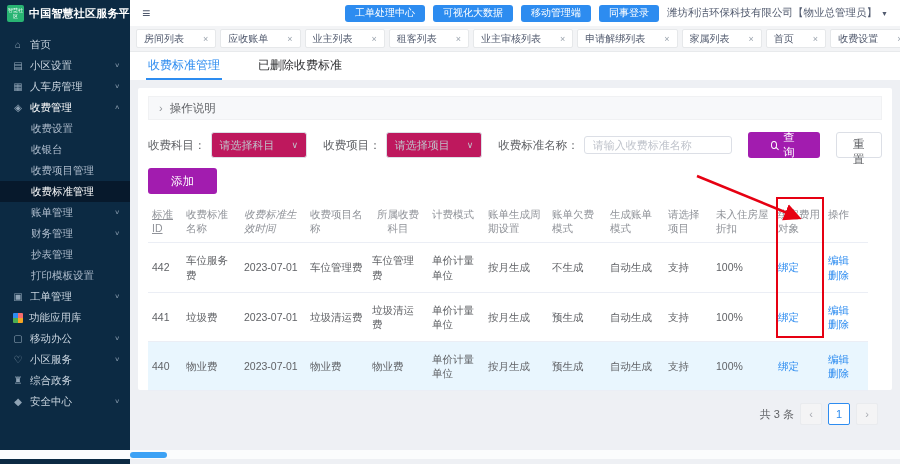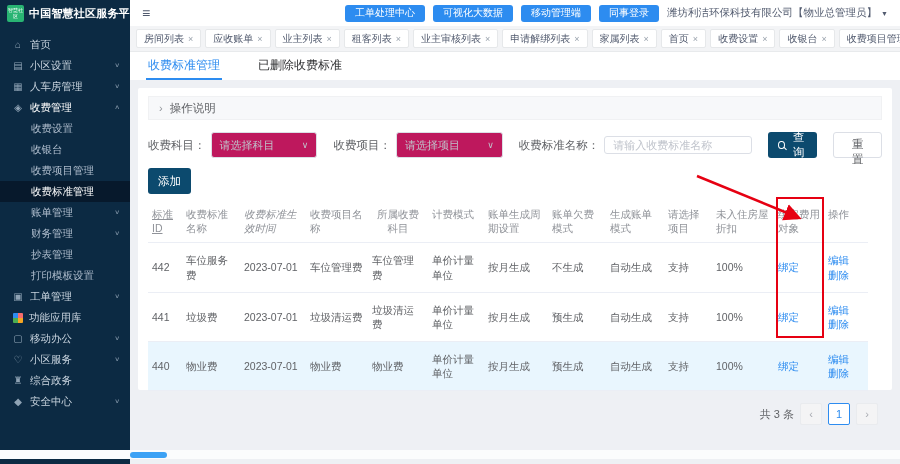--- a/index.html
+++ b/index.html
@@ -34,21 +34,21 @@
   .topbar-right { margin-left:auto; display:flex; align-items:center; gap:8px; }
   .hbtn { background:#2d8cf0; color:#fff; font-size:10px; height:17px; padding:0 10px;
     border:none; border-radius:3px; display:flex; align-items:center; cursor:pointer; }
   .user { font-size:10.5px; color:#515a6e; display:flex; align-items:center; gap:4px; white-space:nowrap; }
   .user .caret { font-size:7px; color:#515a6e; }
 
   
   .tabbar { position:absolute; left:130px; right:0; top:26px; height:26px; background:#f3f4f6;
     display:flex; align-items:center; gap:4px; padding:0 6px; border-bottom:1px solid #e8eaec; z-index:2; }
   .tab { background:#fff; border:1px solid #e6e8ea; height:19px; display:flex; align-items:center;
-    font-size:10px; color:#515a6e; padding:0 7px; gap:4px; border-radius:2px; cursor:pointer; white-space:nowrap; }
+    font-size:10px; color:#515a6e; padding:0 7px; gap:19px; border-radius:2px; cursor:pointer; white-space:nowrap; }
   .tab .x { color:#9aa3ad; font-size:9px; }
 
   
   .subtabs { position:absolute; left:130px; right:0; top:52px; height:28px; background:#fff;
     display:flex; align-items:stretch; padding:0 16px; gap:34px; z-index:2; }
   .subtab { font-size:12px; color:#303133; display:flex; align-items:center; padding:0 2px;
     border-bottom:2px solid transparent; cursor:pointer; }
   .subtab.active { color:#2d8cf0; border-bottom-color:#2d8cf0; }
 
   
@@ -60,21 +60,21 @@
 
   .filters { display:flex; align-items:center; margin-top:12px; font-size:11.5px; color:#606266; }
   .flabel { margin-right:5px; white-space:nowrap; }
   .sel { width:128px; height:26px; border:1px solid #dcdfe6; border-radius:3px; background:#be185d;
     display:flex; align-items:center; justify-content:space-between; padding:0 8px;
     color:#c0c4cc; font-size:11px; margin-right:16px; cursor:pointer; }
   .sel .caret { color:#c0c4cc; font-size:9px; }
   .inp { width:148px; height:18px; border:1px solid #dcdfe6; border-radius:3px; padding:0 8px;
     font-size:11px; color:#606266; margin-right:16px; font-family:inherit; }
   .inp::placeholder { color:#c0c4cc; }
-  .btn-primary { background:#0c4a6e; color:#fff; height:26px; padding:0 10px; border:none;
+  .btn-primary { background:#a21caf; color:#fff; height:26px; padding:0 23px; border:none;
     border-radius:3px; font-size:11.5px; display:inline-flex; align-items:center; gap:5px;
     cursor:pointer; font-family:inherit; }
   .btn-plain { background:#fff; color:#606266; height:26px; padding:4px 14px; border:1px solid #dcdfe6;
     border-radius:3px; font-size:11.5px; margin-left:16px; cursor:pointer; font-family:inherit; }
   .mag { width:8px; height:8px; border:1.4px solid #fff; border-radius:50%; position:relative; display:inline-block; }
   .mag::after { content:""; position:absolute; width:4px; height:1.4px; background:#fff;
     transform:rotate(45deg); right:-3px; bottom:-1px; }
   .add-btn { margin-top:10px; }
 
   

